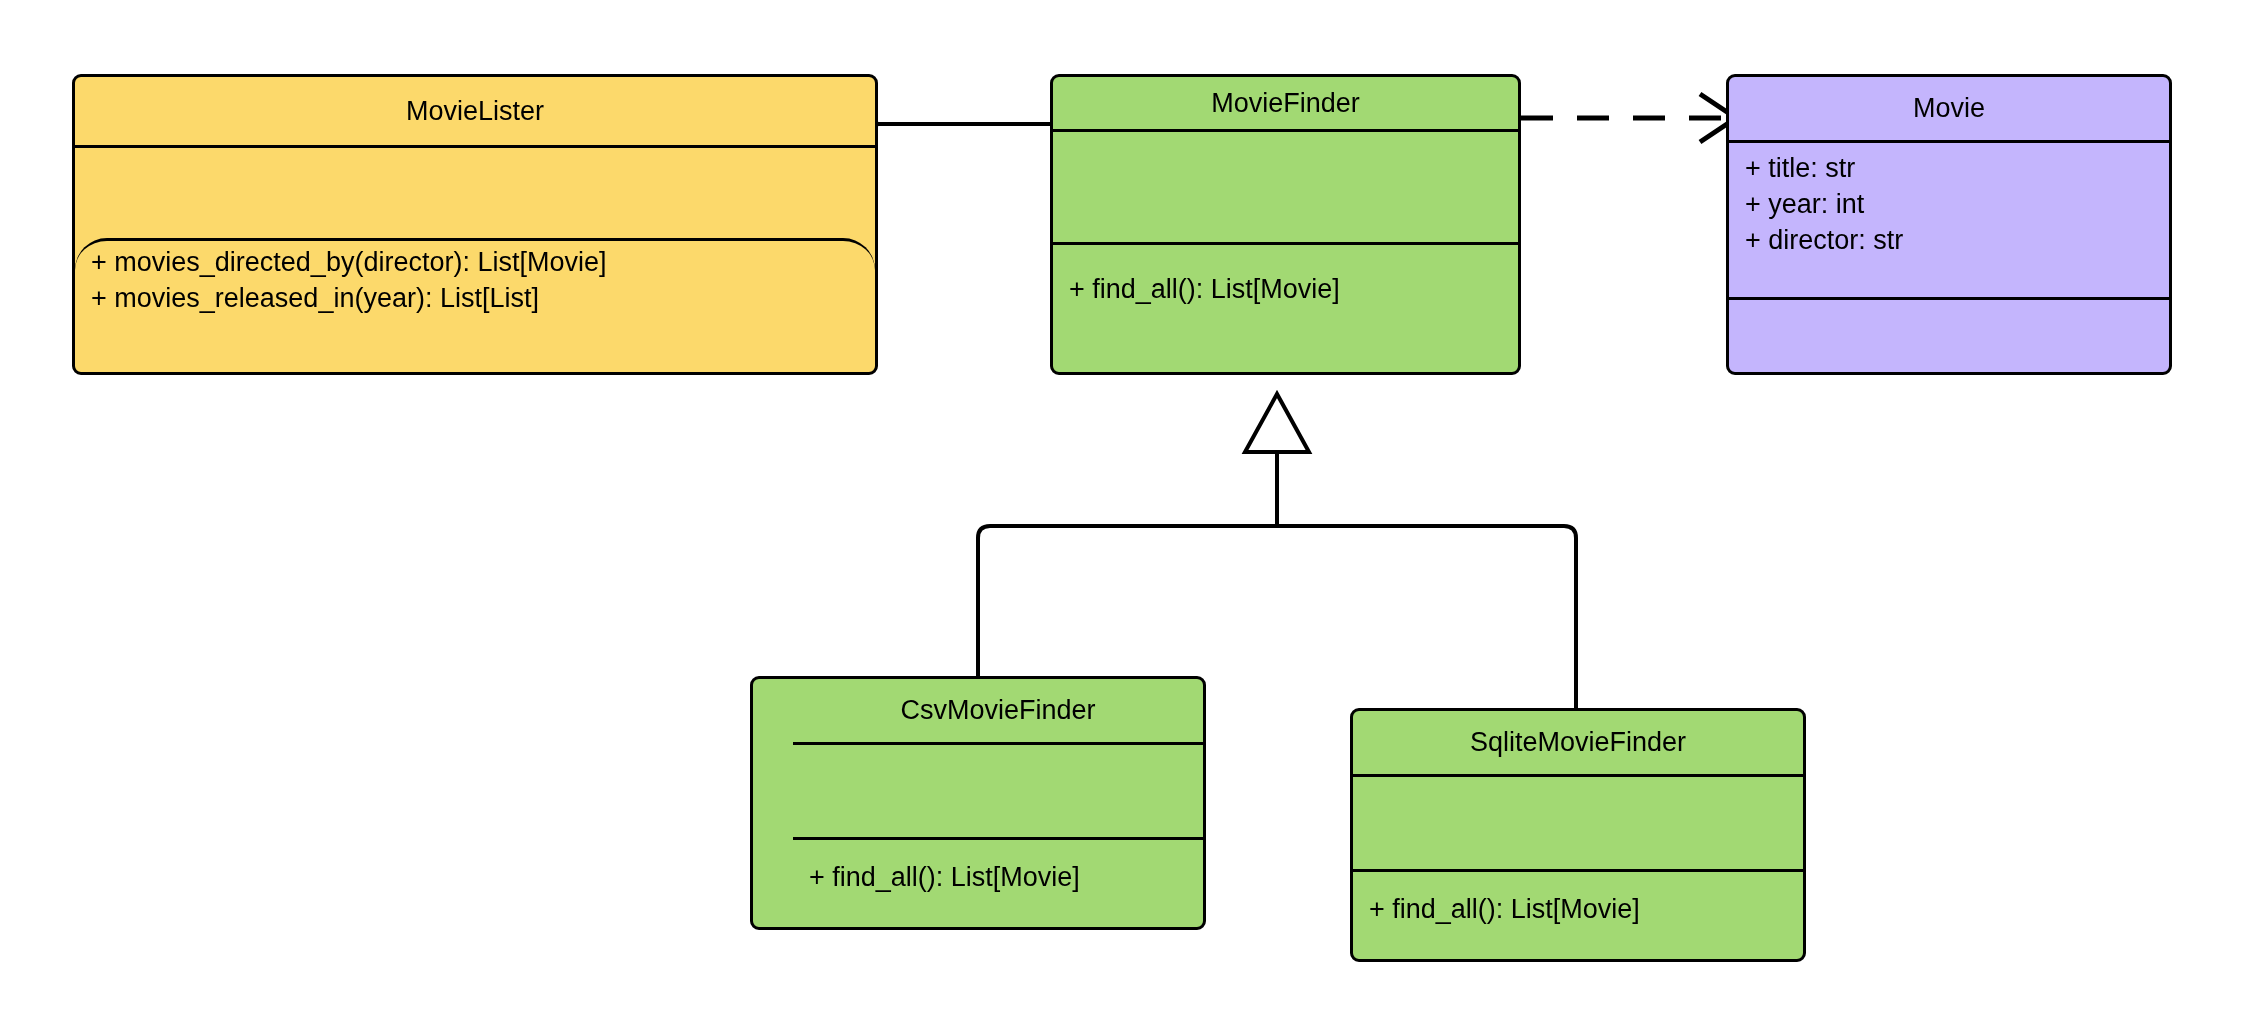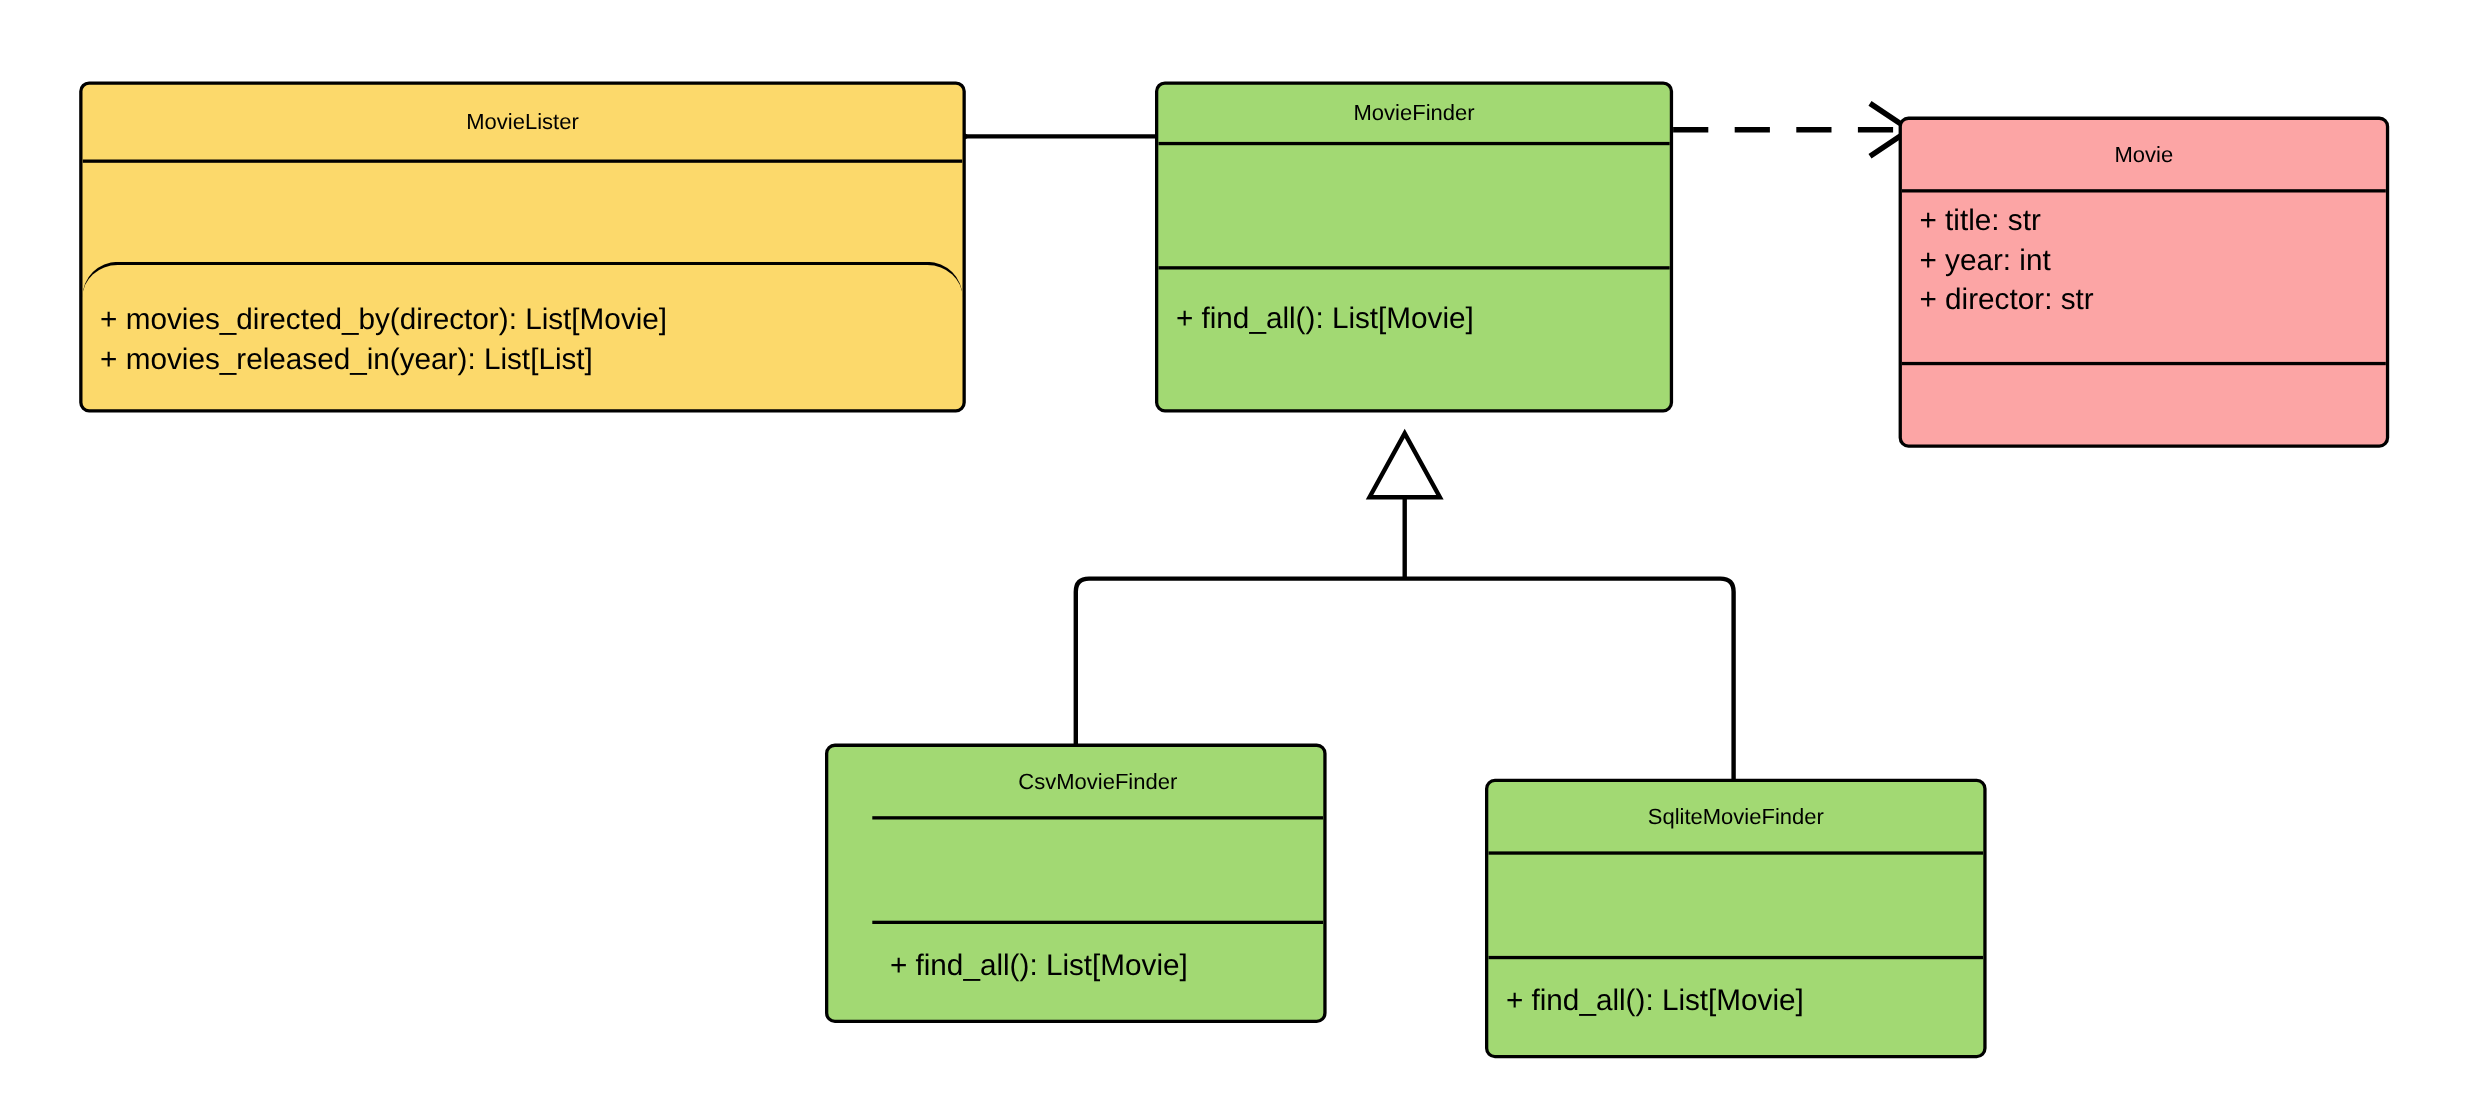--- a/index.html
+++ b/index.html
@@ -38,41 +38,41 @@
     box-sizing: border-box;
     overflow: hidden;
   }
   .uml-class .compartment.divider-top {
     border-top: 3px solid #000000;
   }
   .class-title {
     display: flex;
     align-items: center;
     justify-content: center;
-    font-size: 20px;
+    font-size: 27px;
     color: #000000;
     line-height: 1;
     white-space: nowrap;
   }
   .member-list {
     padding: 8px 16px 0 16px;
     display: flex;
     flex-direction: column;
     justify-content: flex-start;
   }
   .member {
     font-size: 27px;
     color: #000000;
     line-height: 1.33;
     white-space: nowrap;
   }
   
   .fill-yellow { background: #fcd96b; }
   .fill-green  { background: #a2d973; }
-  .fill-blue   { background: #fca5a5; margin-top: 32px; }
+  .fill-blue   { background: #c4b5fd; }
 </style>
 </head>
 <body>
 
 <div id="canvas">
 
   <svg id="edges" viewBox="0 0 2250 1011" width="2250" height="1011">
 
     <g>
       <line x1="878" y1="124" x2="1050" y2="124" stroke="#000000" stroke-width="4"></line>
@@ -90,21 +90,21 @@
 
       <path d="M 978 930 L 978 538 Q 978 526 990 526 L 1564 526 Q 1576 526 1576 538 L 1576 930" fill="none" stroke="#000000" stroke-width="4" stroke-linecap="butt"></path>
 
       <polygon points="1277,394 1245,452 1309,452" fill="#ffffff" stroke="#000000" stroke-width="4" stroke-linejoin="miter"></polygon>
     </g>
   </svg>
 
   <div class="uml-class fill-yellow" style="left:72px; top:74px; width:806px; height:301px;">
     <div class="compartment class-title" style="height:68px;">MovieLister</div>
     <div class="compartment divider-top member-list" style="height:93px;"></div>
-    <div class="compartment divider-top member-list" style="height:120px; padding-top:32px;border-radius:32px;">
+    <div class="compartment divider-top member-list" style="height:120px; padding-top:4px;border-radius:32px;">
       <div class="member">+ movies_directed_by(director): List[Movie]</div>
       <div class="member">+ movies_released_in(year): List[List]</div>
     </div>
   </div>
 
   <div class="uml-class fill-green" style="left:1050px; top:74px; width:471px; height:301px;">
     <div class="compartment class-title" style="height:52px;">MovieFinder</div>
     <div class="compartment divider-top member-list" style="height:113px;"></div>
     <div class="compartment divider-top member-list" style="height:117px; padding-top:27px;">
       <div class="member">+ find_all(): List[Movie]</div>

